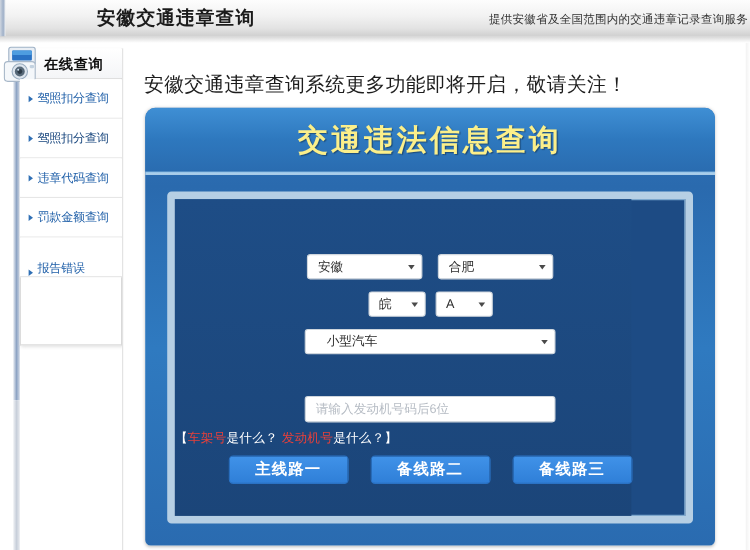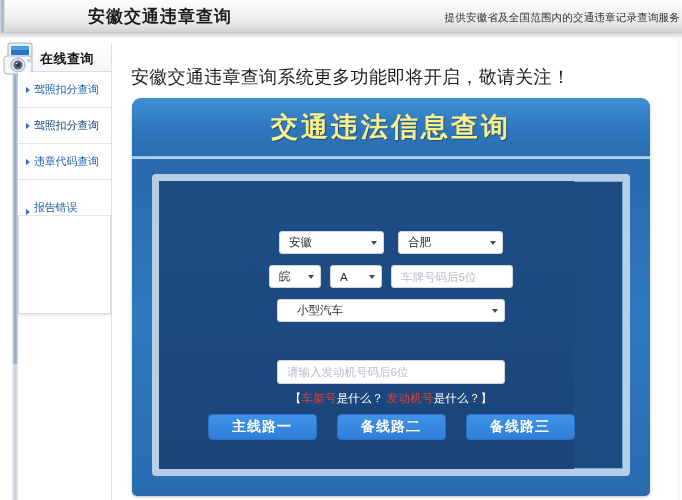--- a/index.html
+++ b/index.html
@@ -199,21 +199,21 @@
   
   .row {
     position: absolute;
     display: flex;
     align-items: center;
   }
   .row-1 { left: 0; top: 50px; width: 464px; justify-content: center; gap: 14px; }
   .row-2 { left: 0; top: 84px; width: 464px; justify-content: center; gap: 9px; }
   .row-3 { left: 0; top: 118px; width: 464px; justify-content: center; }
   .row-4 { left: 0; top: 179px; width: 464px; justify-content: center; }
-  .row-5 { left: 0; top: 210px; width: 464px; justify-content: center; }
+  .row-5 { left: 0; top: 210px; width: 464px; }
   .row-6 { left: 0; top: 233px; width: 464px; justify-content: center; gap: 20px; }
 
   .select {
     position: relative;
     height: 23px;
     background: #ffffff;
     border: 1px solid #cfd6dd;
     border-radius: 3px;
     display: flex;
     align-items: center;
@@ -326,20 +326,24 @@
     <div class="menu-item active">
       <span class="arrow-icon"></span>
       <span class="menu-label">驾照扣分查询</span>
     </div>
     <div class="menu-item">
       <span class="arrow-icon"></span>
       <span class="menu-label">违章代码查询</span>
     </div>
     <div class="menu-item">
       <span class="arrow-icon"></span>
+      <span class="menu-label">罚款金额查询</span>
+    </div>
+    <div class="menu-item">
+      <span class="arrow-icon"></span>
       <span class="menu-label">报告错误</span>
     </div>
   </div>
 
   <div class="content-card">
     <div class="notice">安徽交通违章查询系统更多功能即将开启，敬请关注！</div>
   </div>
 
   <div class="panel">
 
@@ -364,21 +368,20 @@
 
         <div class="row row-2">
           <div class="select sel-plate-prefix">
             <span>皖</span>
             <span class="caret"></span>
           </div>
           <div class="select sel-plate-letter">
             <span>A</span>
             <span class="caret"></span>
           </div>
-          <input class="text-input in-plate" type="text" placeholder="车牌号码后5位" style="">
         </div>
 
         <div class="row row-3">
           <div class="select sel-vehicle">
             <span>小型汽车</span>
             <span class="caret"></span>
           </div>
         </div>
 
         <div class="row row-4">

